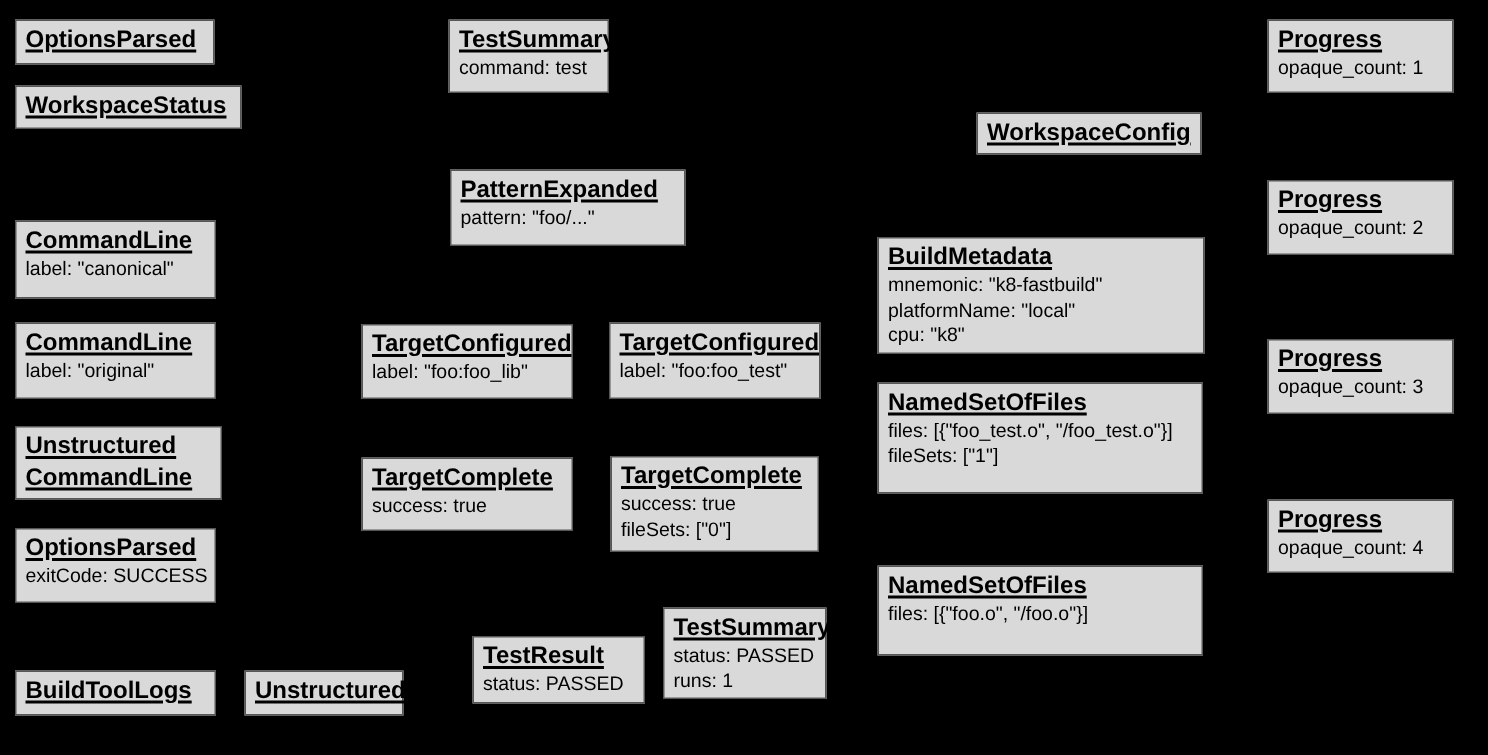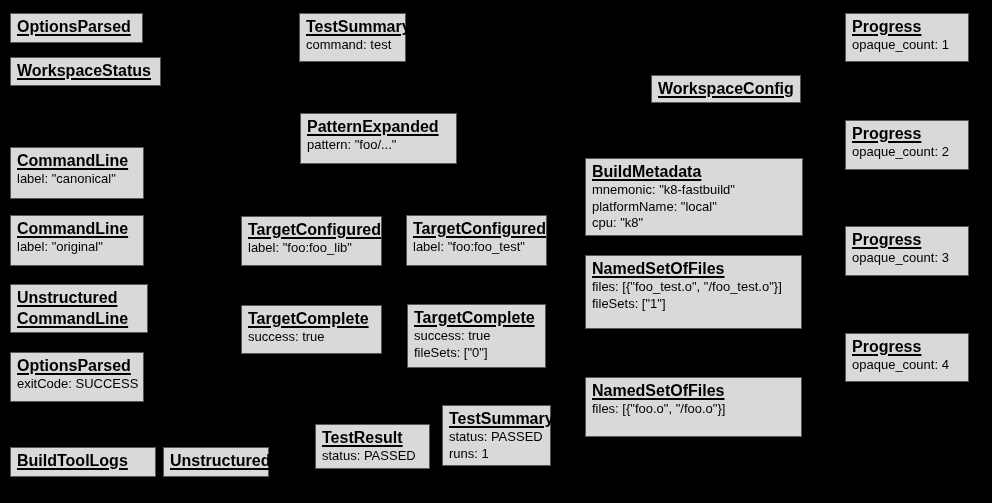--- a/index.html
+++ b/index.html
@@ -65,21 +65,21 @@
   <div class="box" style="left:10px;top:284px;width:138px;min-height:47px">
     <div class="box-title">Unstructured
 CommandLine</div>
   </div>
 
   <div class="box" style="left:10px;top:352px;width:134px;min-height:50px">
     <div class="box-title">OptionsParsed</div>
     <div class="box-detail">exitCode: SUCCESS</div>
   </div>
 
-  <div class="box" style="left:10px;top:447px;width:146px;min-height:30px">
+  <div class="box" style="left:10px;top:447px;width:134px;min-height:30px">
     <div class="box-title">BuildToolLogs</div>
   </div>
 
   <div class="box" style="left:163px;top:447px;width:106px;min-height:30px">
     <div class="box-title">Unstructured</div>
   </div>
 
   <div class="box" style="left:299px;top:13px;width:107px;min-height:49px">
     <div class="box-title">TestSummary</div>
     <div class="box-detail">command: test</div>

